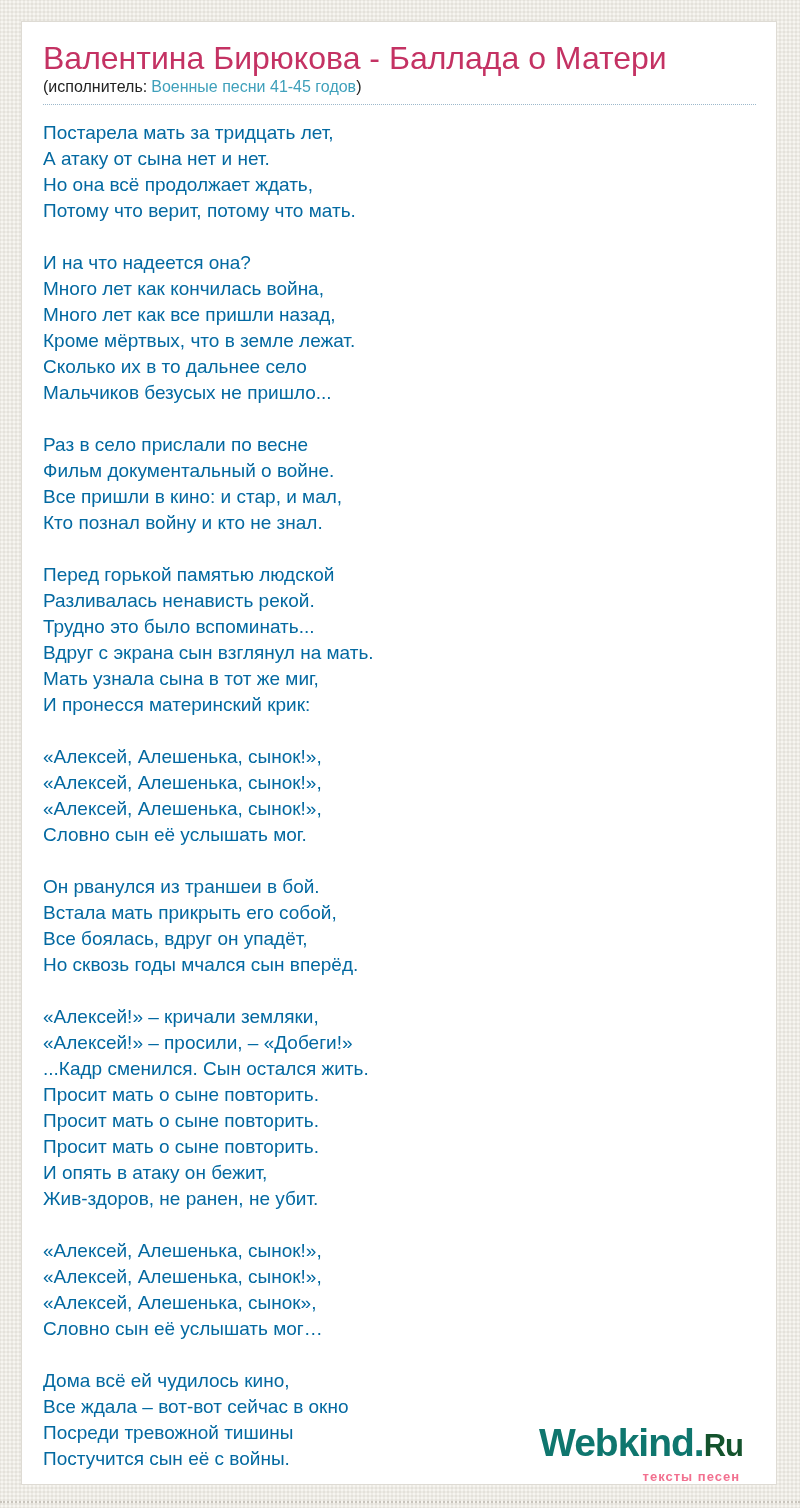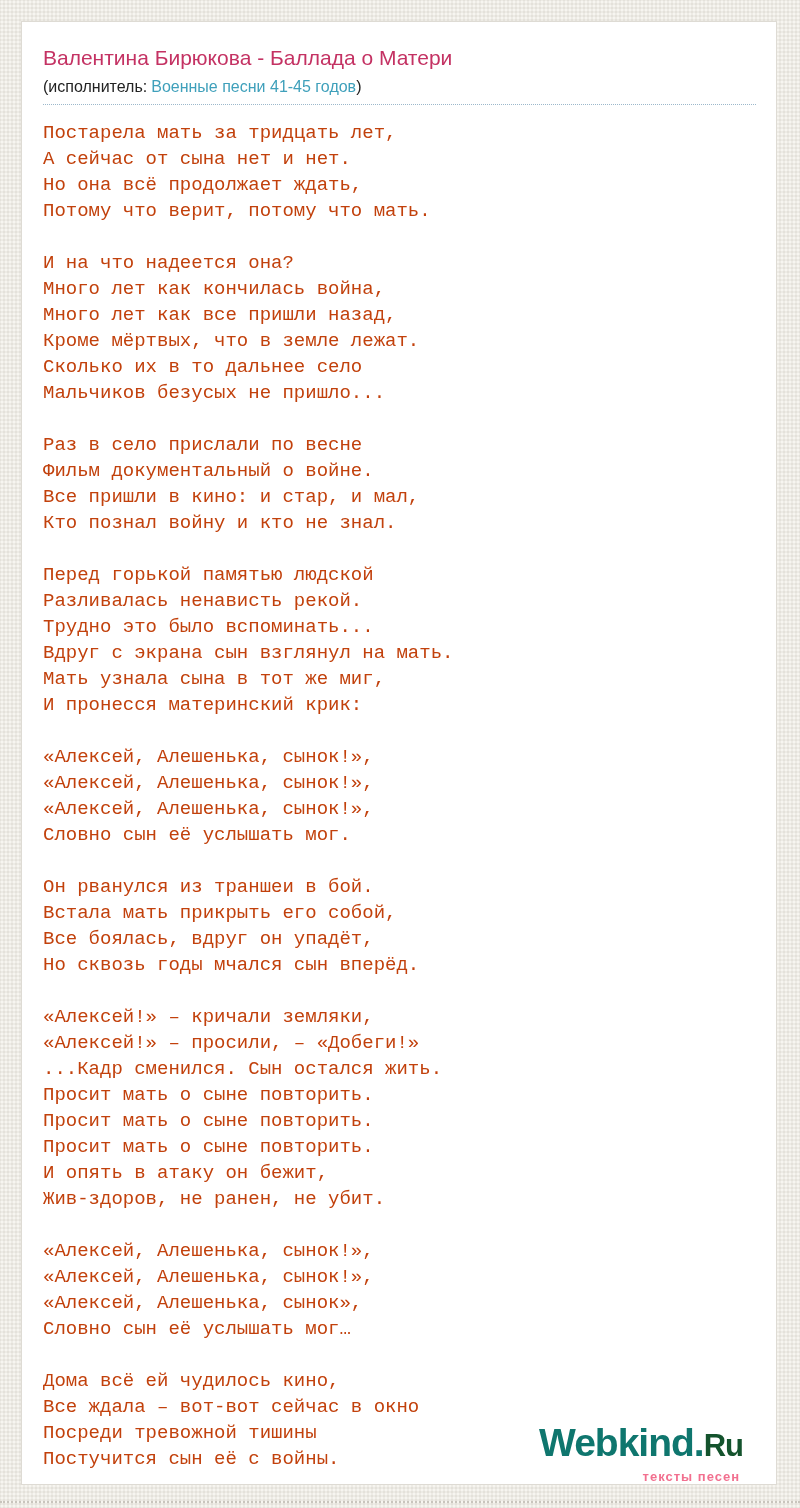--- a/index.html
+++ b/index.html
@@ -27,21 +27,21 @@
     width: 756px;
     height: 1464px;
     background: #ffffff;
     border: 1px solid #dedbd4;
     box-sizing: border-box;
     padding: 21px 20px 0 21px;
   }
 
   .page-title {
     margin: 0;
-    font-size: 21px;
+    font-size: 32px;
     font-weight: normal;
     color: #c43263;
     line-height: 30px;
     letter-spacing: 0px;
   }
 
   .artist-line {
     margin-top: 3px;
     font-size: 16px;
     color: #222222;
@@ -54,22 +54,21 @@
     color: #3fa0bb;
     text-decoration: none;
     cursor: pointer;
     text-align: center;
   }
 
   .lyrics {
     margin-top: 15px;
     font-size: 19px;
     line-height: 26px;
-    color: #c2410c;
-    font-family: Liberation Mono, monospace;
+    color: #0369a1;
   }
   .stanza {
     margin: 0 0 26px 0;
   }
   .line { display: block; }
 
   .logo {
     position: absolute;
     right: 33px;
     bottom: 1px;
@@ -115,21 +114,21 @@
   <h1 class="page-title">Валентина Бирюкова - Баллада о Матери</h1>
 
   <div class="artist-line">
     <span class="artist-prefix">(исполнитель:</span><a class="artist-link">Военные песни 41-45 годов</a><span>)</span>
   </div>
 
   <div class="lyrics">
 
     <p class="stanza">
       <span class="line">Постарела мать за тридцать лет,</span>
-      <span class="line">А сейчас от сына нет и нет.</span>
+      <span class="line">А атаку от сына нет и нет.</span>
       <span class="line">Но она всё продолжает ждать,</span>
       <span class="line">Потому что верит, потому что мать.</span>
     </p>
 
     <p class="stanza">
       <span class="line">И на что надеется она?</span>
       <span class="line">Много лет как кончилась война,</span>
       <span class="line">Много лет как все пришли назад,</span>
       <span class="line">Кроме мёртвых, что в земле лежат.</span>
       <span class="line">Сколько их в то дальнее село</span>

